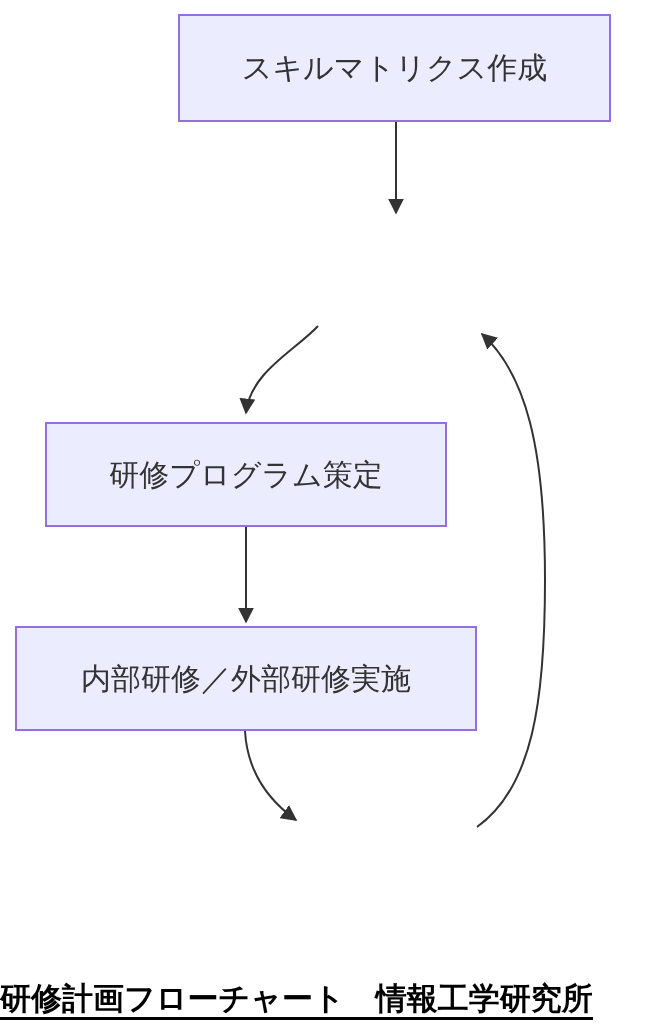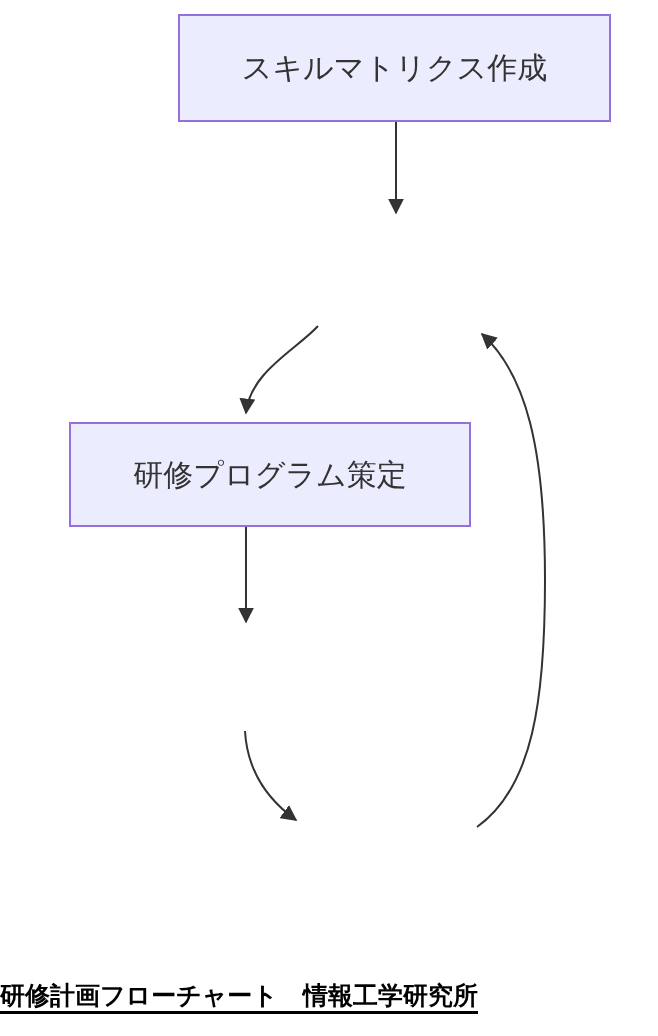--- a/index.html
+++ b/index.html
@@ -36,28 +36,28 @@
     align-items: center;
     justify-content: center;
     color: #333333;
     font-size: 30px;
     line-height: 1.2;
     white-space: nowrap;
     text-align: center;
   }
   .node-1 { left: 178px; top: 14px;  width: 433px; height: 108px; align-items: center; }
   .node-2 { left: 228px; top: 217px; width: 337px; height: 108px; }
-  .node-3 { left: 45px;  top: 422px; width: 402px; height: 105px; margin-left: 24px; }
+  .node-3 { left: 45px;  top: 422px; width: 402px; height: 105px; }
   .node-4 { left: 15px;  top: 626px; width: 462px; height: 105px; }
   .node-5 { left: 164px; top: 828px; width: 463px; height: 103px; }
   .diagram-title {
     position: absolute;
     left: 0px;
     top: 982px;
-    font-size: 25px;
+    font-size: 31px;
     font-weight: bold;
     color: #000000;
     white-space: nowrap;
     border-bottom: 3px solid #000000;
     padding-bottom: 1px;
     line-height: 1.1;
     text-align: right;
   }
 </style>
 </head>
@@ -80,17 +80,20 @@
 
   <div class="node node-1">
     <span>スキルマトリクス作成</span>
   </div>
 
 
   <div class="node node-3">
     <span>研修プログラム策定</span>
   </div>
 
+  <div class="node node-4">
+    <span>内部研修／外部研修実施</span>
+  </div>
 
 
   <div class="diagram-title">研修計画フローチャート　情報工学研究所</div>
 
 </div>
 
 </body></html>

